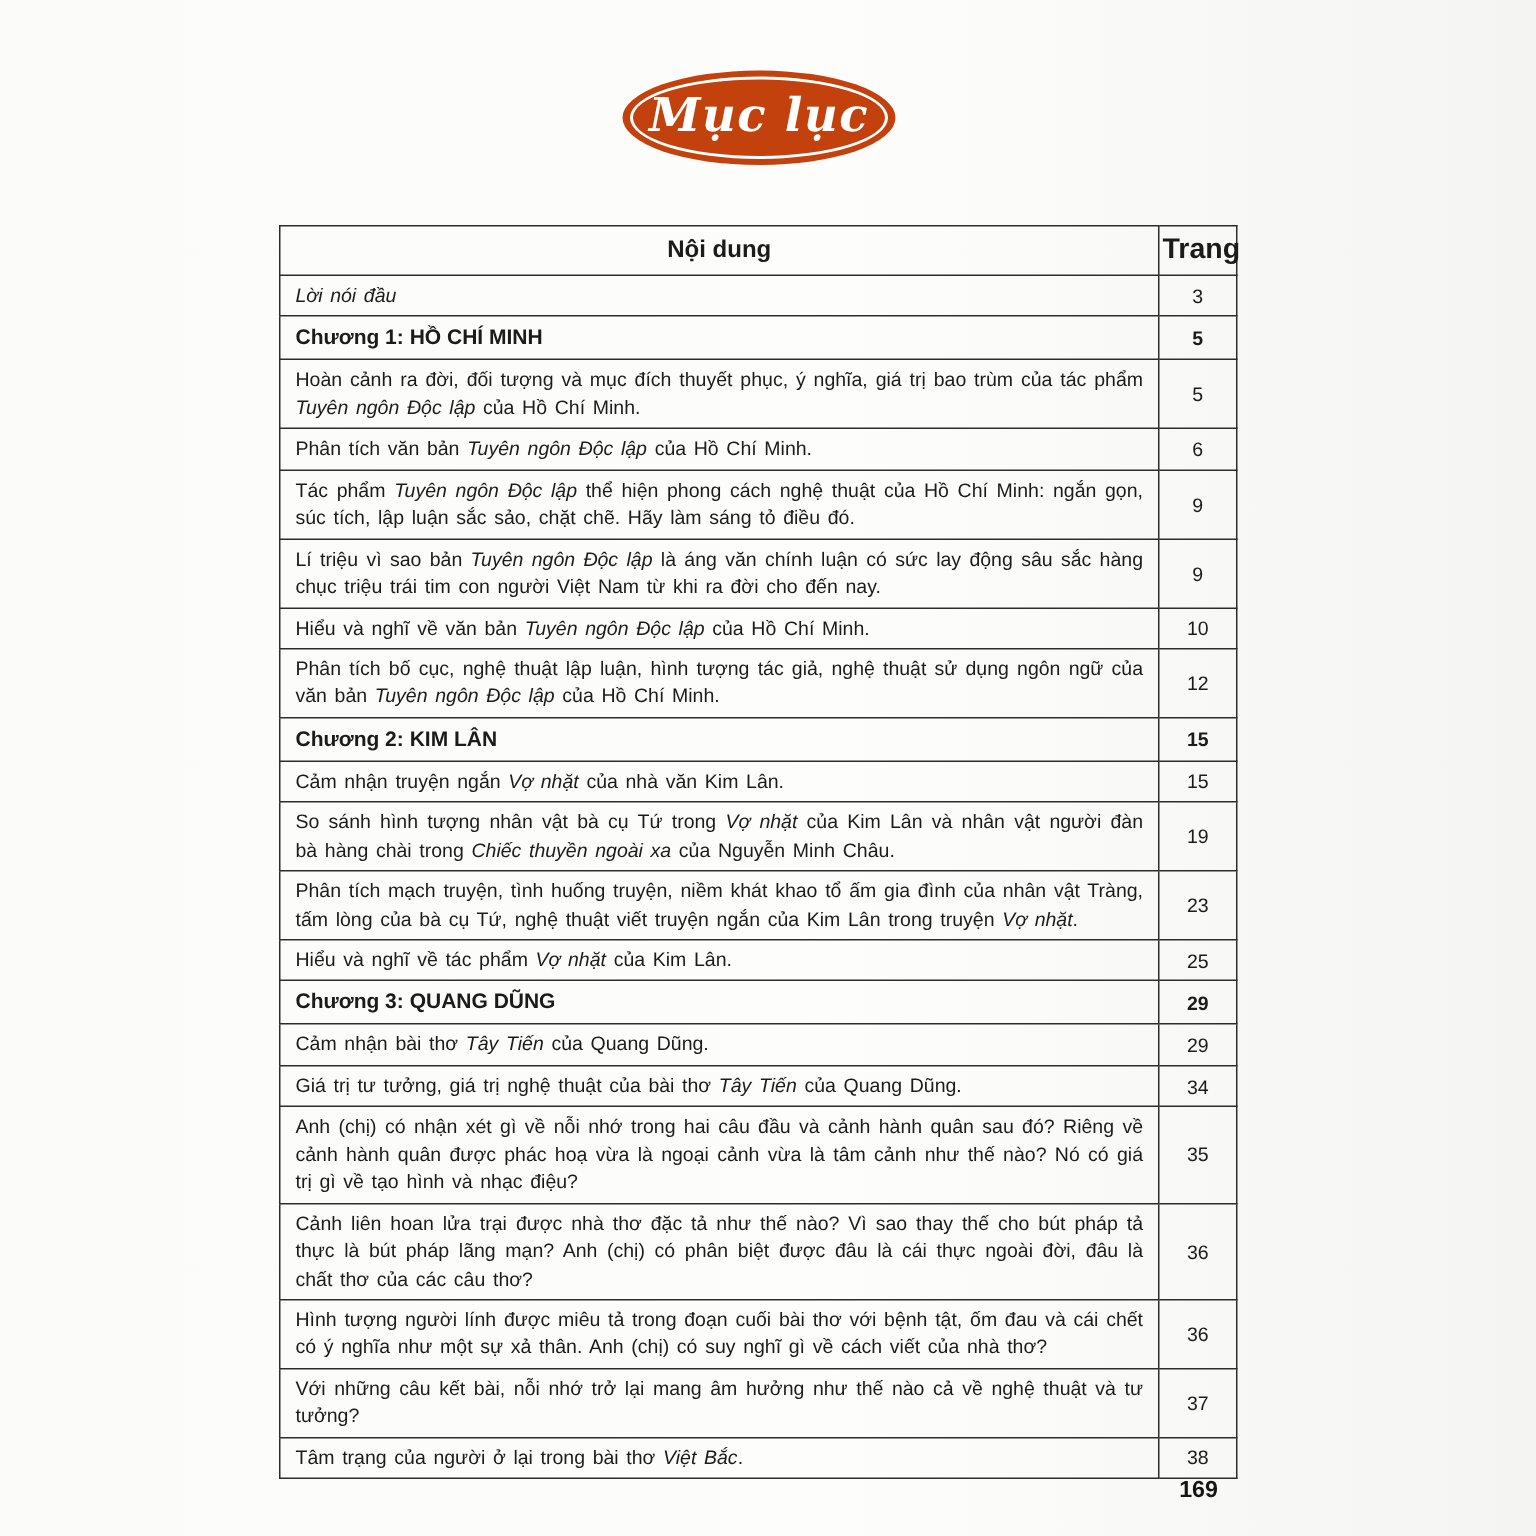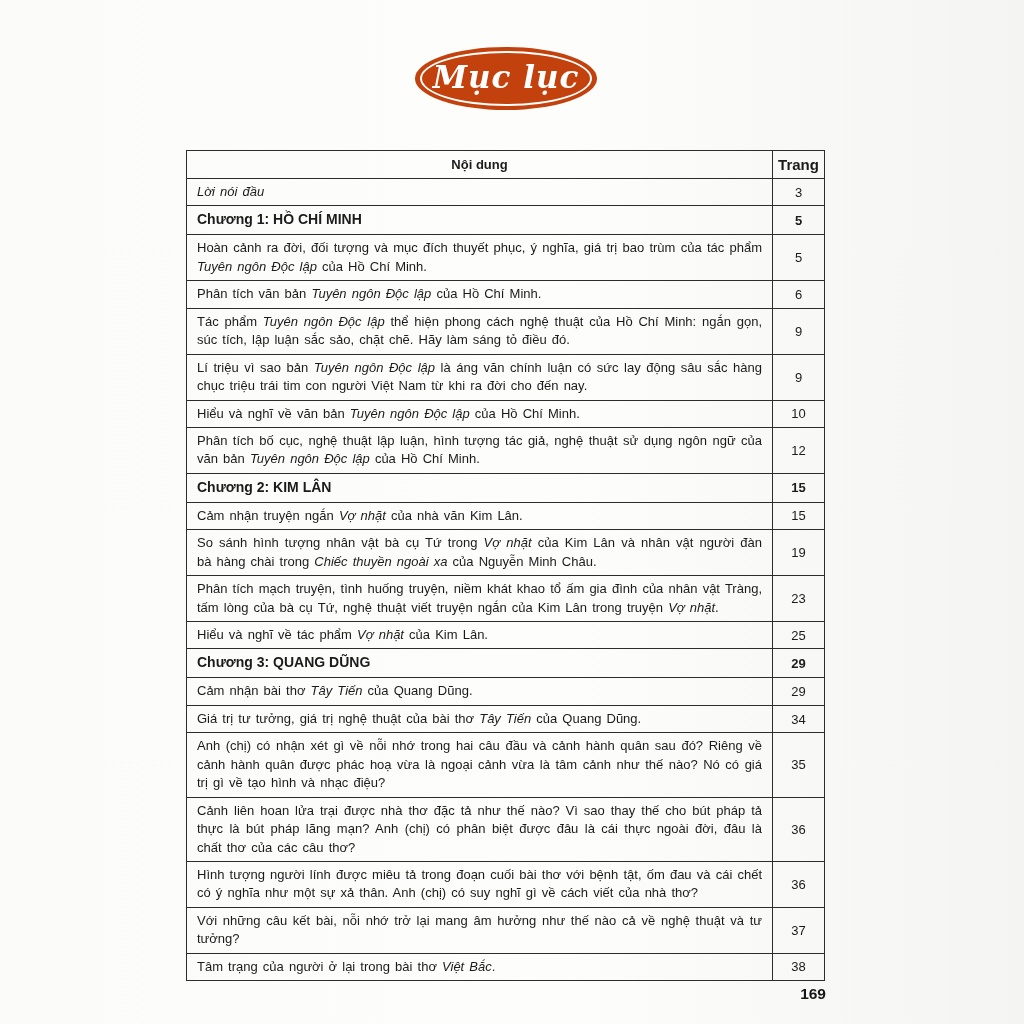--- a/index.html
+++ b/index.html
@@ -53,30 +53,30 @@
     top: 150px;
     width: 639px;
     border-collapse: collapse;
     table-layout: fixed;
   }
   table.toc th, table.toc td {
     border: 1.6px solid #2c2c2c;
     vertical-align: middle;
   }
   th.content-head {
-    font-size: 13px;
+    font-size: 16px;
     font-weight: bold;
     text-align: center;
     padding: 5px 8px;
   }
   th.page-head {
     width: 47px;
-    font-size: 15px;
-    font-weight: bold;
-    text-align: center;
+    font-size: 19px;
+    font-weight: bold;
+    text-align: right;
     padding: 5px 2px;
   }
   td.content-cell {
     padding: 4px 10px;
     font-size: 13px;
     line-height: 1.42;
     text-align: justify;
     word-spacing: 1.5px;
     margin-left: 20px;
   }
@@ -94,21 +94,21 @@
   tr.chapter-row td.page-cell {
     font-weight: bold;
   }
   td.content-cell i {
     font-style: italic;
   }
 
   
   .footer-page {
     position: absolute;
-    left: 200px;
+    left: 186px;
     top: 985px;
     width: 626px;
     text-align: right;
     font-size: 15.5px;
     font-weight: bold;
     color: #161616;
   }
 </style>
 </head>
 <body>

